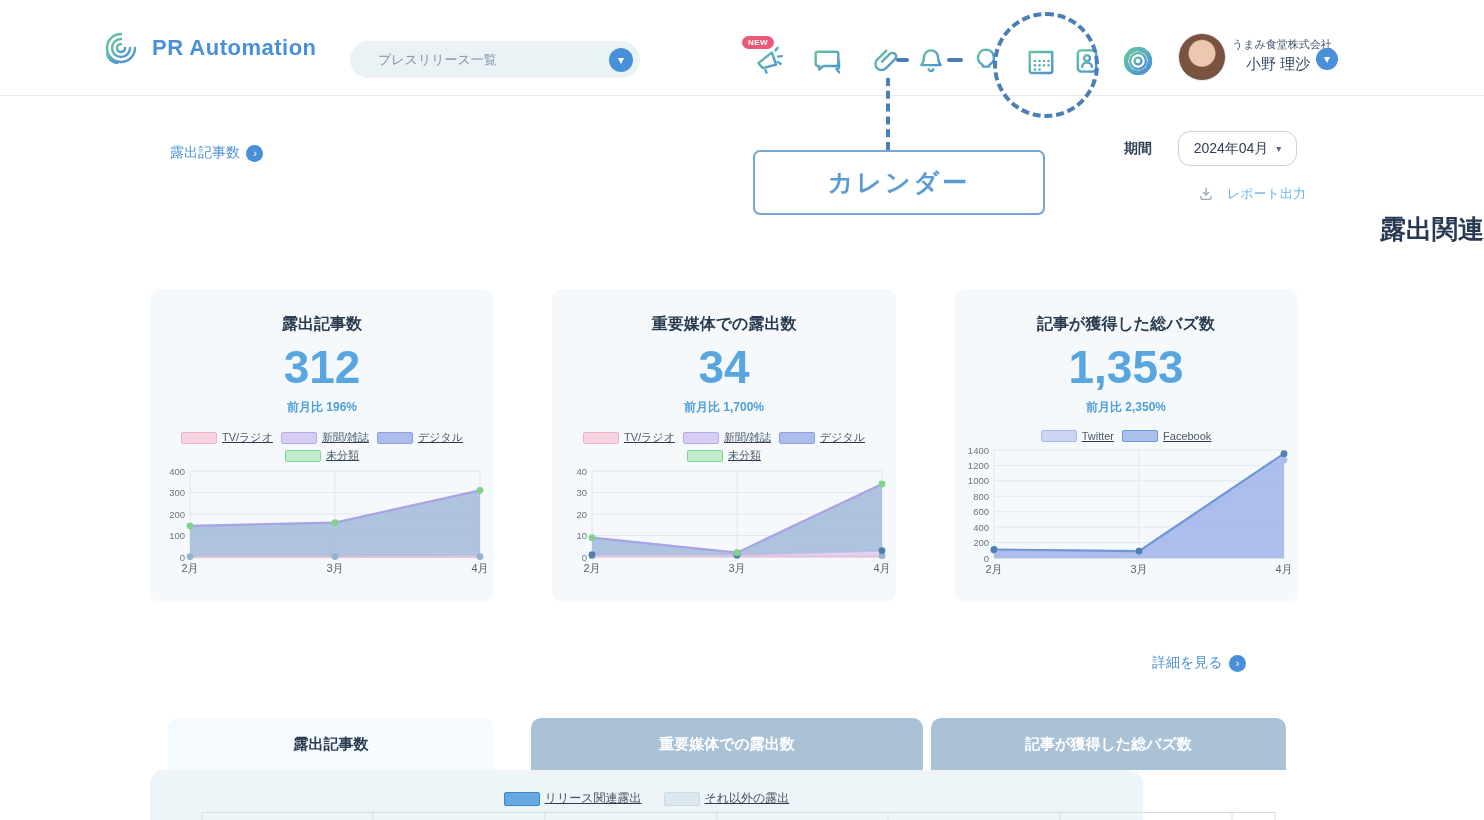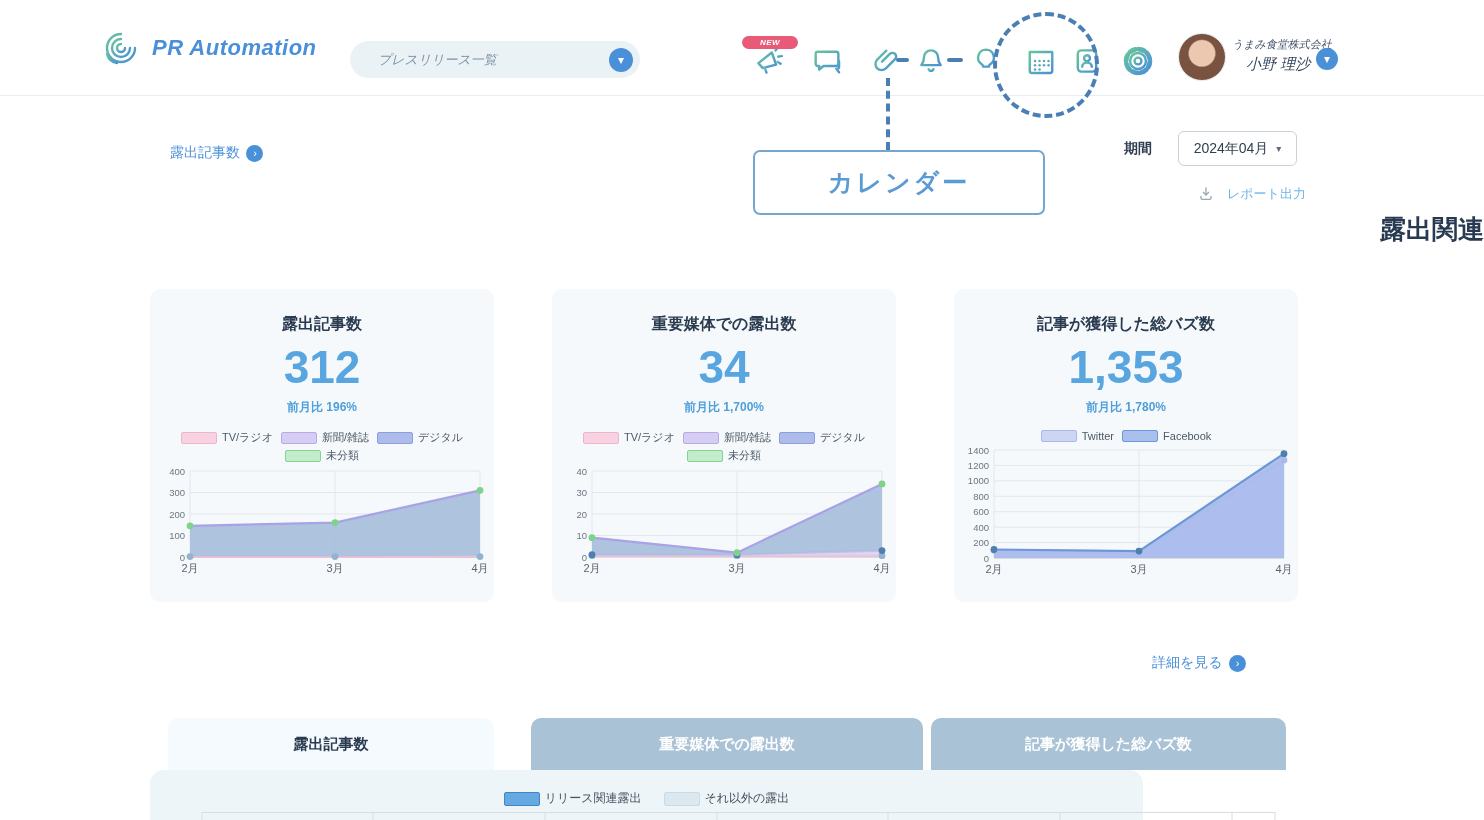--- a/index.html
+++ b/index.html
@@ -1,30 +1,30 @@
 <!DOCTYPE html>
 <html><head>
 <meta charset="utf-8">
 <style>
   html,body{margin:0;padding:0;background:#fff;}
   .stage{position:relative;width:1484px;height:820px;background:#ffffff;overflow:hidden;
          font-family:"Liberation Sans","DejaVu Sans",sans-serif;color:#2b3b52;}
 
   
-  .header{position:absolute;left:0;top:0;width:1484px;height:95px;background:#fff;border-bottom:1px solid #e9edf1;font-style:italic;}
+  .header{position:absolute;left:0;top:0;width:1484px;height:95px;background:#fff;border-bottom:1px solid #e9edf1;}
   .logo{position:absolute;left:100px;top:27px;display:flex;align-items:center;gap:10px;}
   .logo-text{font-size:22px;font-weight:600;color:#4a90d9;letter-spacing:.5px;}
   .nav-pill{position:absolute;left:350px;top:41px;width:290px;height:37px;background:#ebf2f6;border-radius:19px;
             display:flex;align-items:center;justify-content:space-between;padding:0 7px 0 28px;box-sizing:border-box;cursor:pointer;}
   .nav-pill-label{font-size:13px;color:#7d93a6;}
   .blue-dot{width:24px;height:24px;border-radius:50%;background:#4a90d9;display:flex;align-items:center;justify-content:center;
             color:#fff;font-size:12px;line-height:1;}
   .hicon{position:absolute;top:42px;width:38px;height:38px;display:flex;align-items:center;justify-content:center;cursor:pointer;}
   .new-badge{position:absolute;left:742px;top:36px;background:#e85a78;color:#fff;font-size:8px;font-weight:bold;
-             padding:2px 18px;border-radius:8px;z-index:5;letter-spacing:.5px;}
+             padding:2px 6px;border-radius:8px;z-index:5;letter-spacing:.5px;}
   .avatar{position:absolute;left:1178px;top:33px;width:46px;height:46px;border-radius:50%;
           background:radial-gradient(circle at 50% 42%, #ecc8b0 0 36%, #7a5240 40% 72%, #503626 100%);
           border:1px solid #e3e6ea;cursor:pointer;}
   .user-company{position:absolute;left:1232px;top:37px;font-size:11px;color:#44566b;text-align:right;}
   .user-name{position:absolute;left:1246px;top:55px;font-size:15px;color:#33465c;}
   .user-chevron{position:absolute;left:1316px;top:48px;}
 
   
   .anno{position:absolute;z-index:50;}
   .anno-vline{left:886px;top:78px;height:72px;width:0;border-left:4px dashed #4a7fb5;}
@@ -34,36 +34,36 @@
   .anno-tip{left:753px;top:150px;width:288px;height:61px;background:#fff;border:2px solid #74a6d0;border-radius:7px;
             display:flex;align-items:center;justify-content:center;font-size:25px;font-weight:bold;color:#5b9bd5;letter-spacing:3px;}
 
   
   .link-blue{color:#4a90d9;font-size:14px;display:flex;align-items:center;gap:6px;cursor:pointer;}
   .monthly{position:absolute;left:170px;top:144px;}
   .circle-arrow{width:17px;height:17px;border-radius:50%;background:#4a90d9;color:#fff;display:flex;align-items:center;
                 justify-content:center;font-size:11px;line-height:1;padding-left:1px;box-sizing:border-box;}
   .period-label{position:absolute;left:1124px;top:140px;font-size:14px;font-weight:bold;color:#2f3e50;}
   .period-select{position:absolute;left:1178px;top:131px;width:117px;height:33px;background:#fff;border:1px solid #c9d2d8;
-                 border-radius:6px;display:flex;align-items:center;justify-content:center;gap:8px;font-size:14px;color:#2f3e50;cursor:pointer;}
+                 border-radius:12px;display:flex;align-items:center;justify-content:center;gap:8px;font-size:14px;color:#2f3e50;cursor:pointer;}
   .period-caret{font-size:10px;color:#667;}
   .report{position:absolute;left:1198px;top:185px;color:#6cb6e8;font-size:13px;display:flex;align-items:center;gap:13px;cursor:pointer;}
 
   .section-title{position:absolute;left:0;top:212px;width:1484px;text-align:right;font-size:26px;font-weight:bold;color:#273a51;}
 
   
   .card{position:absolute;top:289px;width:344px;height:313px;background:#f5f9fc;border-radius:10px;
         display:flex;flex-direction:column;align-items:center;box-sizing:border-box;padding-top:25px;}
   .card1{left:150px;} .card2{left:552px;} .card3{left:954px;}
   .card-title{font-size:16px;font-weight:bold;color:#2a3b50;}
   .card-value{font-size:46px;font-weight:bold;color:#58a5e0;margin-top:8px;line-height:1.05;}
   .card-mom{font-size:12px;font-weight:bold;color:#4f9fda;margin-top:8px;}
   .legend{margin-top:14px;display:flex;flex-direction:column;align-items:center;gap:3px;}
   .legend-row{display:flex;align-items:center;gap:8px;}
-  .legend-item{display:flex;align-items:center;gap:5px;}
+  .legend-item{display:flex;align-items:center;gap:5px;text-decoration:underline;}
   .swatch{width:36px;height:12px;border-radius:2px;border:1.5px solid transparent;box-sizing:border-box;}
   .legend-label{font-size:11px;color:#4d5a66;}
   .chart-wrap{margin-top:2px;}
 
   
   .details{position:absolute;left:1152px;top:654px;}
 
   
   .tab{position:absolute;top:718px;height:52px;border-radius:10px 10px 0 0;display:flex;align-items:center;justify-content:center;
        font-size:15px;font-weight:bold;cursor:pointer;}
@@ -412,21 +412,21 @@
           <circle cx="36" cy="72.65" r="3.4" fill="#7fd389"></circle>
           <circle cx="181" cy="87.7" r="3.4" fill="#7fd389"></circle>
           <circle cx="326" cy="18.900000000000002" r="3.4" fill="#7fd389"></circle>
         </svg>
     </div>
   </div>
 
   <div class="card card3">
     <div class="card-title">記事が獲得した総バズ数</div>
     <div class="card-value">1,353</div>
-    <div class="card-mom">前月比 1,780%</div>
+    <div class="card-mom">前月比 2,350%</div>
     <div class="legend">
       <div class="legend-row">
         <span class="legend-item">
             <span class="swatch" style="background: rgb(204, 214, 244); border-color: rgb(168, 184, 236);"></span>
             <span class="legend-label">Twitter</span>
           </span>
         <span class="legend-item">
             <span class="swatch" style="background: rgb(169, 192, 238); border-color: rgb(109, 151, 214);"></span>
             <span class="legend-label">Facebook</span>
           </span>

